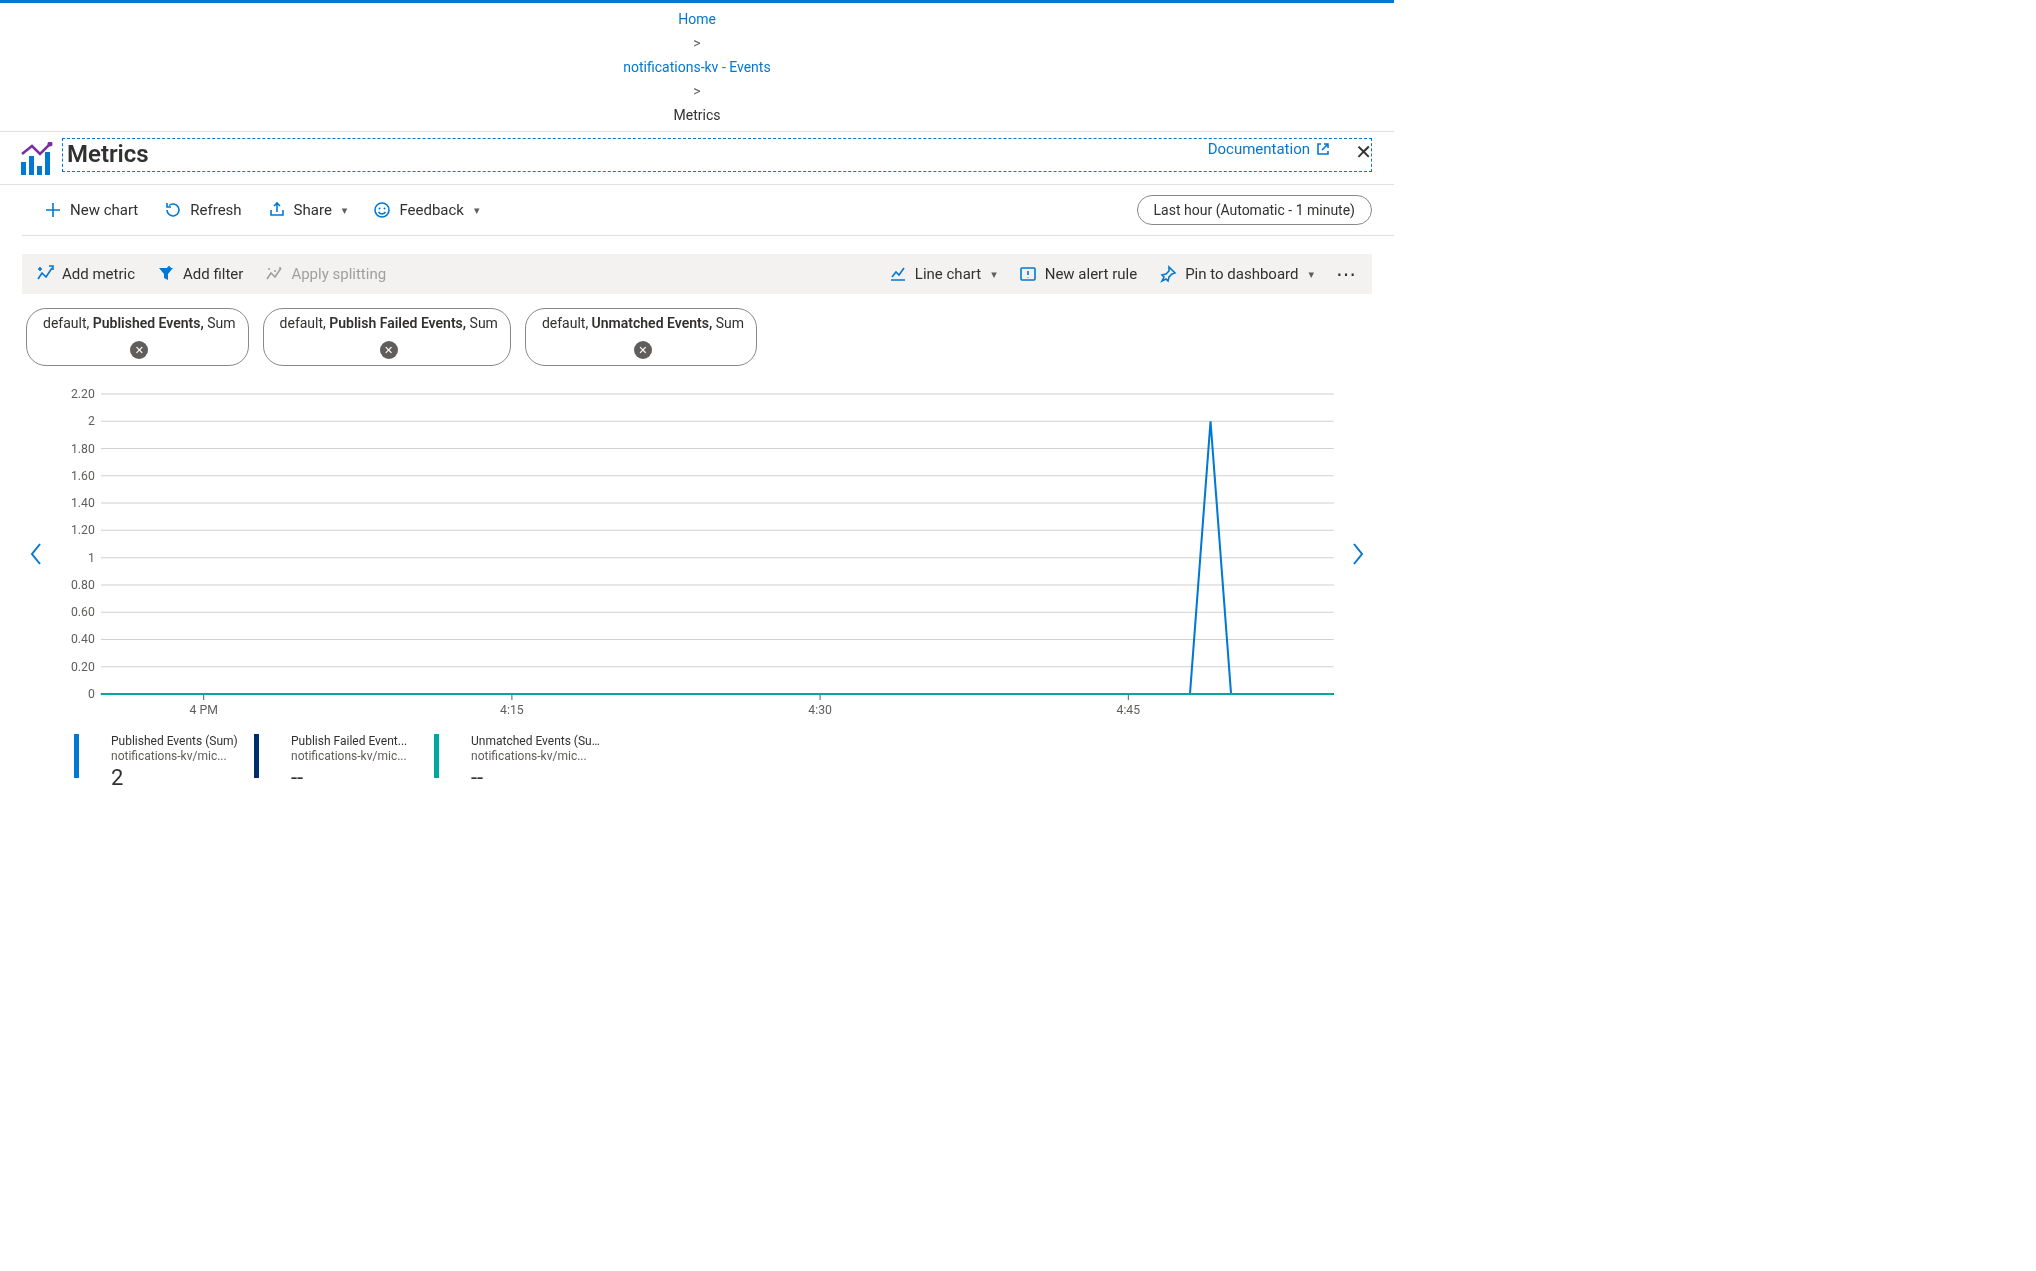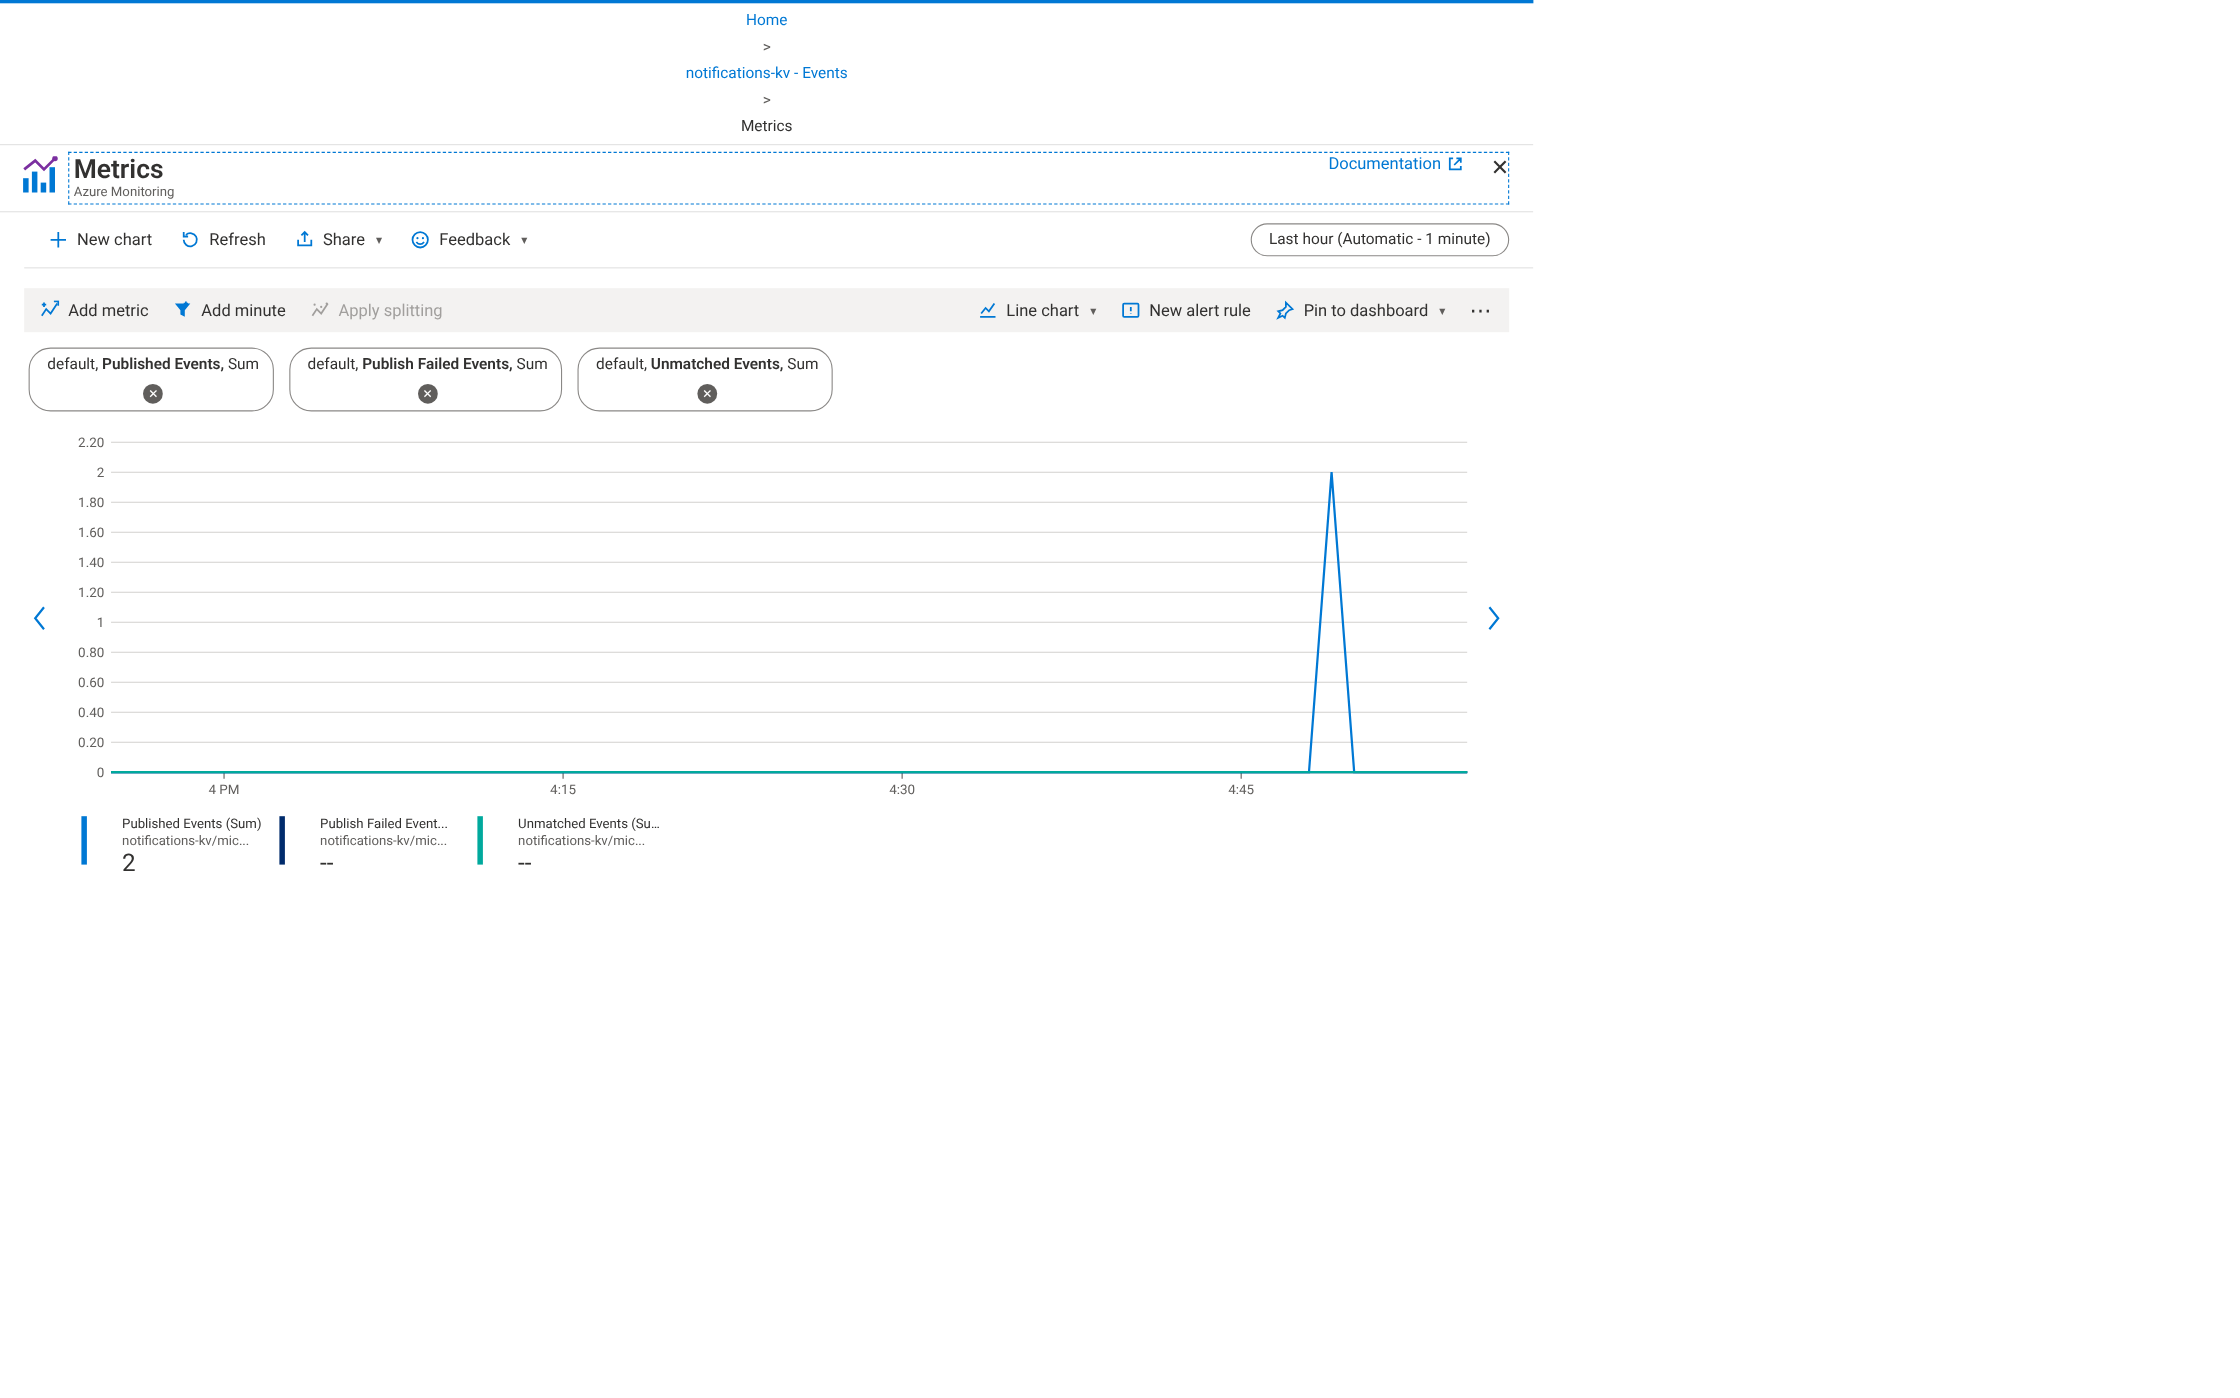--- a/index.html
+++ b/index.html
@@ -80,21 +80,20 @@
   <svg class="metrics-icon" viewBox="0 0 36 36">
     <rect x="3" y="20" width="5" height="13" fill="#0078d4"></rect>
     <rect x="11" y="14" width="5" height="19" fill="#0078d4"></rect>
     <rect x="19" y="24" width="5" height="9" fill="#0078d4"></rect>
     <rect x="27" y="10" width="5" height="23" fill="#0078d4"></rect>
     <polyline points="4,12 14,4 22,12 32,2" fill="none" stroke="#7b2fa0" stroke-width="2.5"></polyline>
     <circle cx="32" cy="2" r="2.5" fill="#7b2fa0"></circle>
   </svg>
   <div class="title-wrap">
     <h1>Metrics</h1>
-    <span class="sub">Azure Monitoring</span>
   </div>
   <div class="doc-link">
     <span>Documentation</span>
     <svg width="14" height="14" viewBox="0 0 14 14">
         <path class="ic" d="M5 2H2v10h10V9 M8 2h4v4 M12 2L6 8"></path>
       </svg>
   </div>
   <div class="close-x">✕</div>
 </div>
 
@@ -140,21 +139,21 @@
           <path class="ic" d="M13 1h4v4" stroke-width="1.2"></path>
           <path class="ic" d="M4 2v4M2 4h4" stroke-width="1.4"></path>
         </svg>
       <span>Add metric</span>
     </div>
     <div class="ct-btn">
       <svg width="18" height="18" viewBox="0 0 18 18">
           <path d="M2 3h14l-5 6v6l-4-2V9z" fill="#0078d4"></path>
           <path class="ic" d="M12 1v4M10 3h4" stroke-width="1.4"></path>
         </svg>
-      <span>Add minute</span>
+      <span>Add filter</span>
     </div>
     <div class="ct-btn disabled">
       <svg width="18" height="18" viewBox="0 0 18 18">
           <path class="ic-gray" d="M2 14l4-6 4 4 6-9"></path>
           <circle cx="4" cy="4" r="1" fill="#a19f9d"></circle>
           <circle cx="10" cy="6" r="1" fill="#a19f9d"></circle>
           <circle cx="15" cy="3" r="1" fill="#a19f9d"></circle>
         </svg>
       <span>Apply splitting</span>
     </div>

